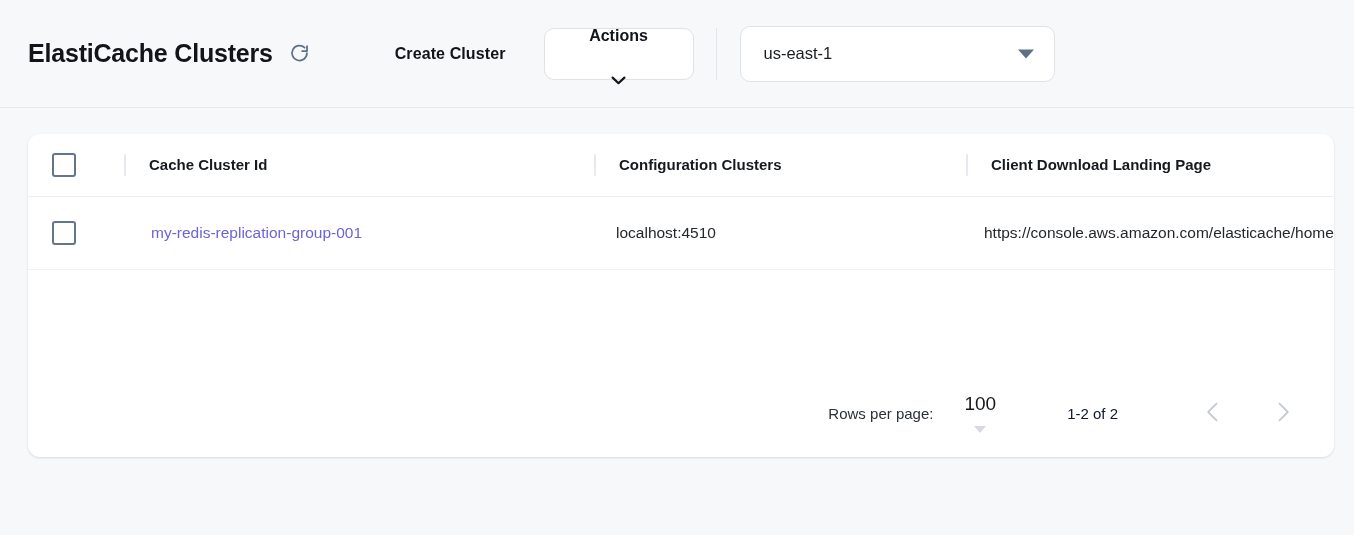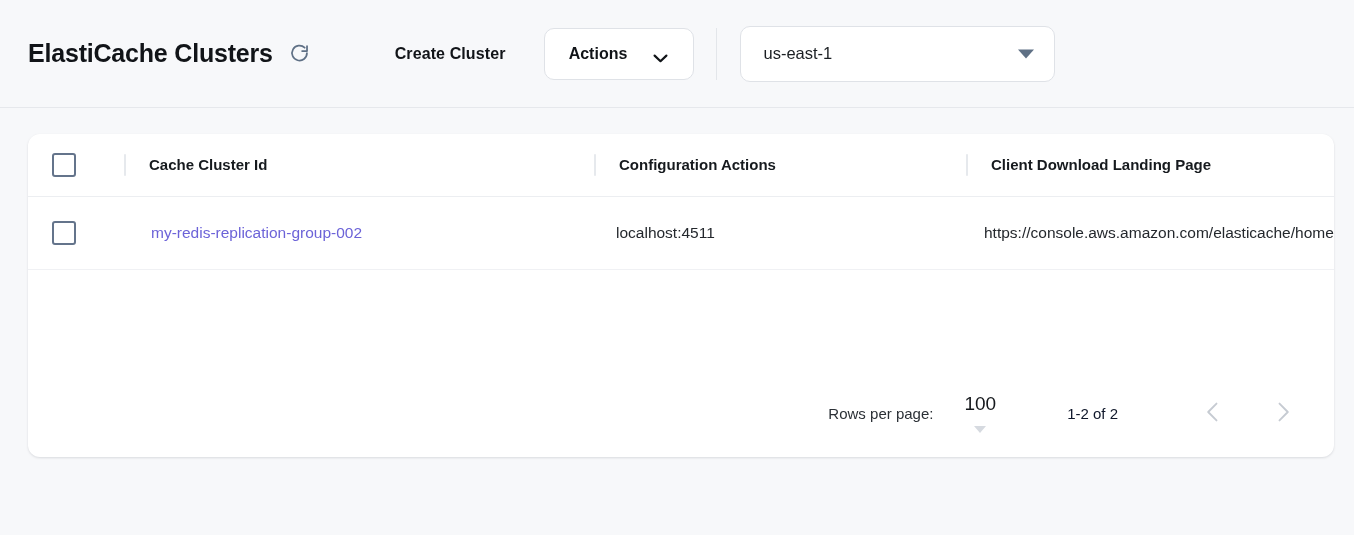--- a/index.html
+++ b/index.html
@@ -76,20 +76,21 @@
     gap: 26px;
     background: #ffffff;
     border: 1px solid #dfe2e7;
     border-radius: 10px;
     font-family: inherit;
     font-size: 16px;
     font-weight: 700;
     color: #111418;
     cursor: pointer;
     white-space: nowrap;
+    flex-direction: column;
   }
   .chevron-down {
     width: 15px;
     height: 9px;
     flex: 0 0 auto;
   }
 
   .toolbar-divider {
     width: 1px;
     height: 52px;
@@ -356,33 +357,33 @@
           <col class="c-id">
           <col class="c-cfg">
           <col class="c-url">
       </colgroup>
       <thead>
         <tr>
           <th class="cell-pad-check">
             <span class="checkbox"></span>
           </th>
           <th class="col-sep">Cache Cluster Id</th>
-          <th class="col-sep">Configuration Actions</th>
+          <th class="col-sep">Configuration Clusters</th>
           <th class="col-sep">Client Download Landing Page</th>
         </tr>
       </thead>
       <tbody>
         <tr>
           <td class="cell-pad-check">
             <span class="checkbox"></span>
           </td>
           <td class="cell-id">
-            <a class="cluster-link">my-redis-replication-group-002</a>
+            <a class="cluster-link">my-redis-replication-group-001</a>
           </td>
-          <td class="cell-cfg">localhost:4511</td>
+          <td class="cell-cfg">localhost:4510</td>
           <td class="cell-url">
             <span class="url-text">https://console.aws.amazon.com/elasticache/home</span>
           </td>
         </tr>
       </tbody>
     </table>
 
     <div class="pagination">
       <span class="rows-label">Rows per page:</span>
       <span class="rows-select">

